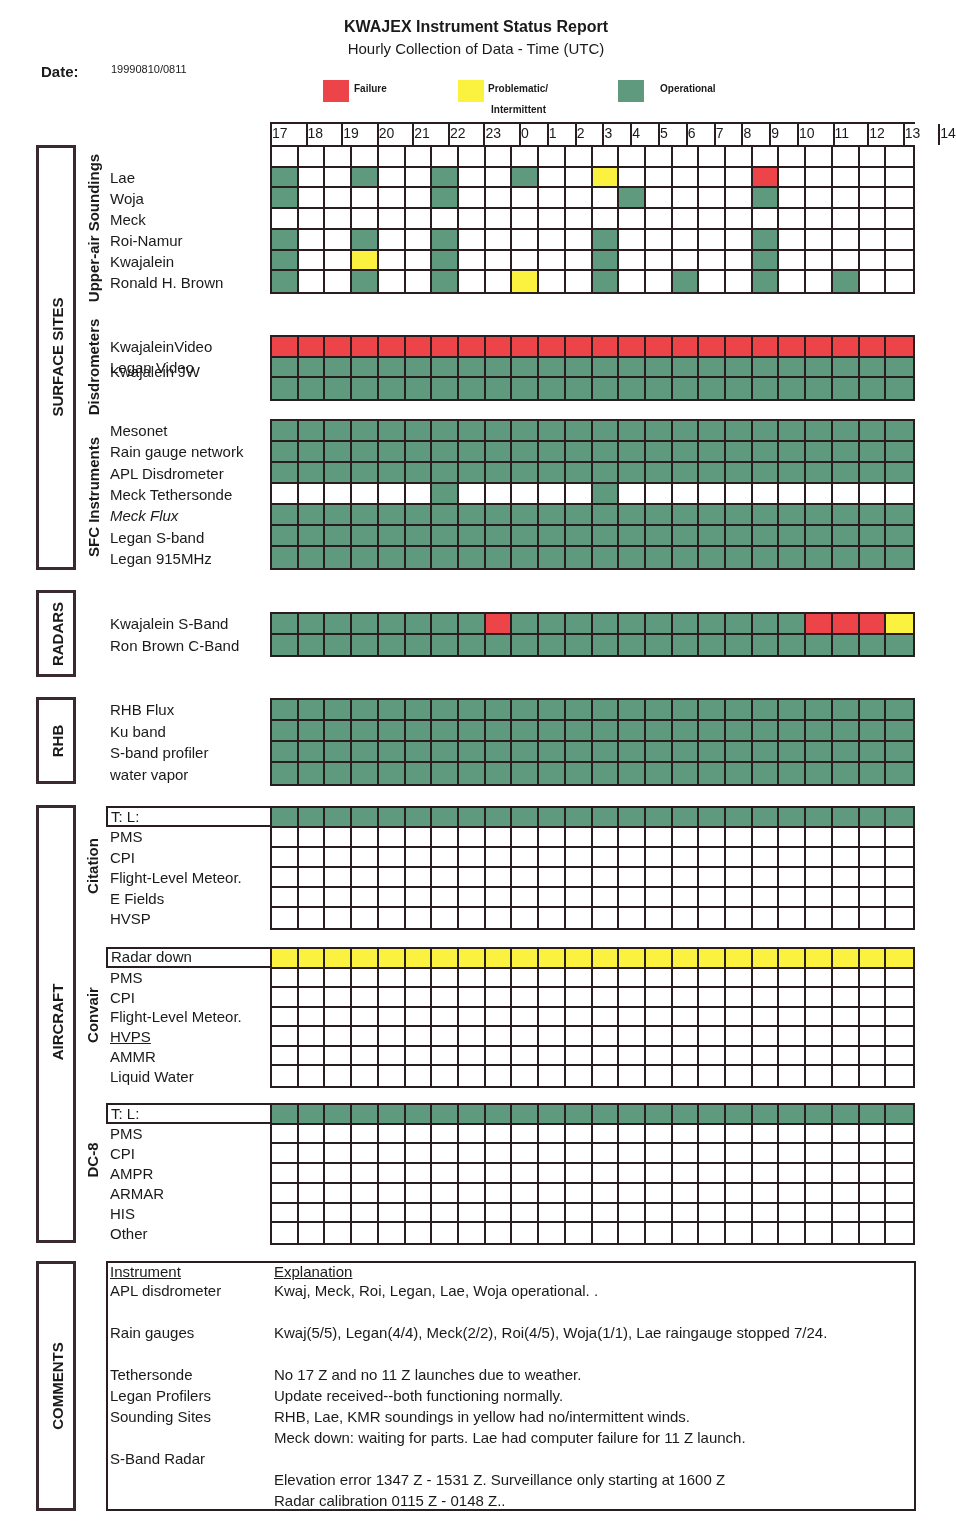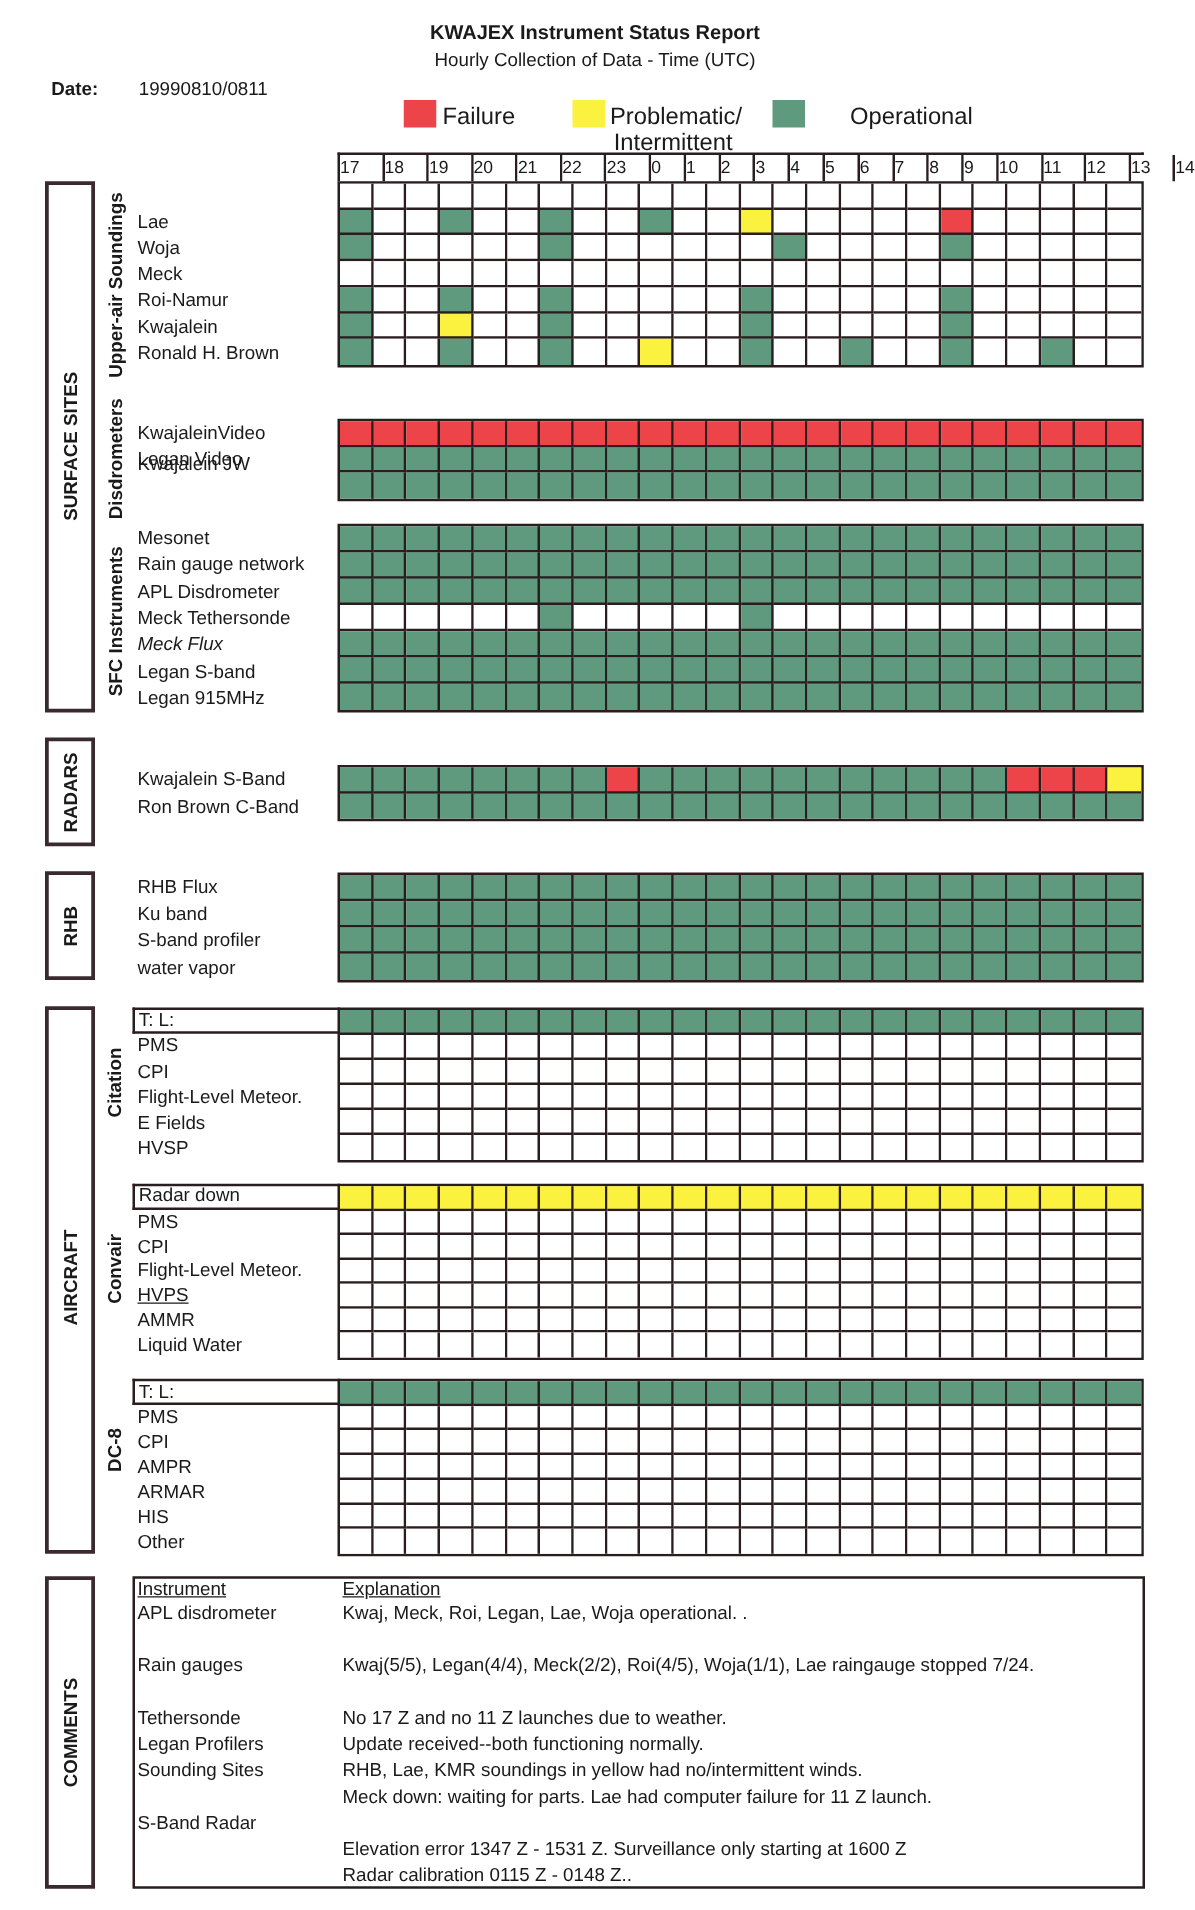--- a/index.html
+++ b/index.html
@@ -2,23 +2,23 @@
 <html><head>
 <meta charset="utf-8">
 <style>
   html, body { margin: 0; padding: 0; background: #ffffff; }
   body { width: 956px; height: 1528px; position: relative; overflow: hidden;
          font-family: "Liberation Sans", sans-serif; color: #1a1a1a; }
   .abs { position: absolute; }
   #title { left: 0; width: 952px; top: 18px; text-align: center; font-weight: bold; font-size: 16px; }
   #subtitle { left: 0; width: 952px; top: 40px; text-align: center; font-size: 15px; }
   #date-label { left: 41px; top: 63px; font-weight: bold; font-size: 15px; }
-  #date-value { left: 111px; top: 63px; font-size: 15px; }
+  #date-value { left: 111px; top: 63px; font-size: 11px; }
   .legend-swatch { width: 26px; height: 22px; }
-  .legend-text { font-size: 19px; }
+  .legend-text { font-size: 10px; font-weight: bold; }
 
   .grid { position: absolute; left: 270px; width: 645px; border: 2px solid #2a1d1f;
           box-sizing: border-box; display: grid; grid-template-columns: repeat(24, 1fr); }
   .cell { border-right: 2px solid #2a1d1f; border-bottom: 2px solid #2a1d1f; box-sizing: border-box; background: #fff; }
   .cell.c24 { border-right: none; }
   .cell.lastrow { border-bottom: none; }
   .cell.G { background: #5f9a7e; }
   .cell.R { background: #ec4448; }
   .cell.Y { background: #fbf13f; }
   .hour { font-size: 14px; text-align: right; padding-right: 18px; line-height: 19px; }
@@ -43,21 +43,21 @@
 <div id="subtitle" class="abs">Hourly Collection of Data - Time (UTC)</div>
 <div id="date-label" class="abs">Date:</div>
 <div id="date-value" class="abs">19990810/0811</div>
 
 <div class="abs legend-swatch" style="left:323px;top:80px;background:#ec4448"></div>
 <div class="abs legend-text" style="left:354px;top:83px">Failure</div>
 <div class="abs legend-swatch" style="left:458px;top:80px;background:#fbf13f"></div>
 <div class="abs legend-text" style="left:488px;top:83px">Problematic/</div>
 <div class="abs legend-text" style="left:491px;top:104px">Intermittent</div>
 <div class="abs legend-swatch" style="left:618px;top:80px;background:#5f9a7e"></div>
-<div class="abs legend-text" style="left:680px;top:83px">Operational</div>
+<div class="abs legend-text" style="left:660px;top:83px">Operational</div>
 
 <div class="grid" id="hour-grid" style="top:122px;height:23px;border-bottom:none">
     <div class="cell hour lastrow">17</div>
     <div class="cell hour lastrow">18</div>
     <div class="cell hour lastrow">19</div>
     <div class="cell hour lastrow">20</div>
     <div class="cell hour lastrow">21</div>
     <div class="cell hour lastrow">22</div>
     <div class="cell hour lastrow">23</div>
     <div class="cell hour lastrow">0</div>

